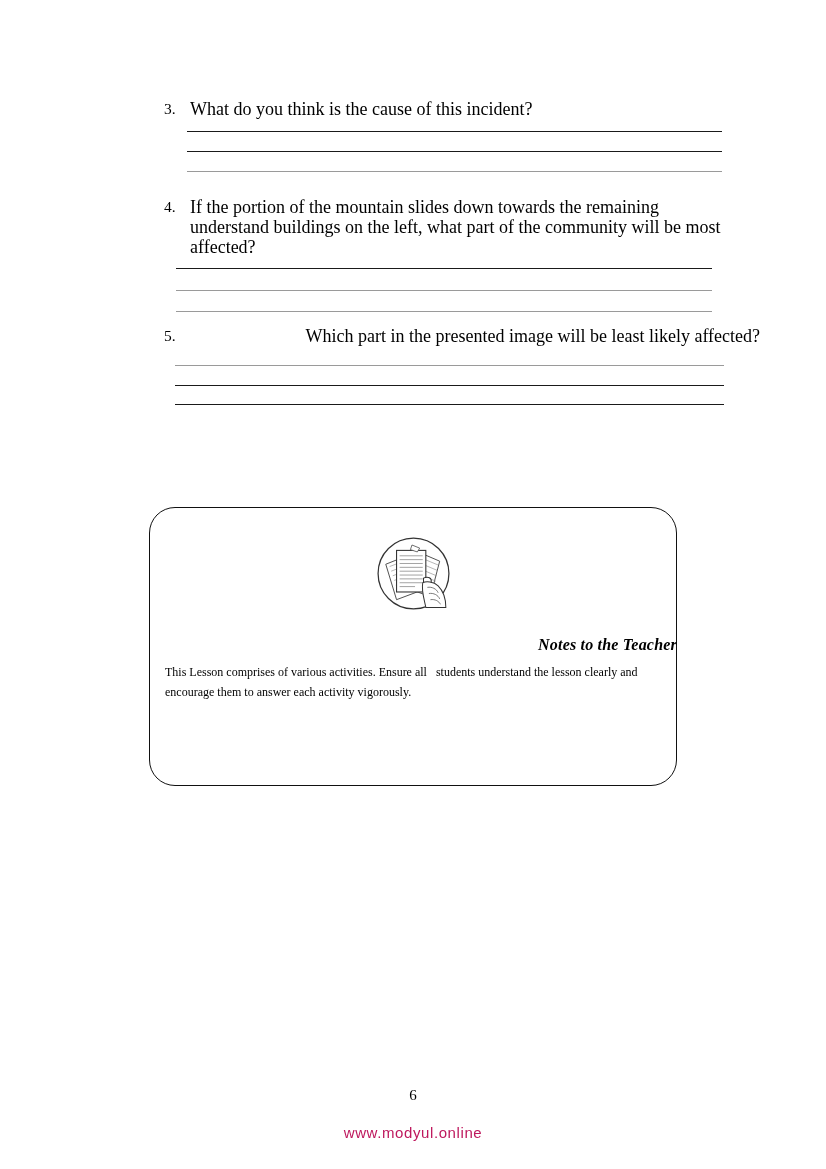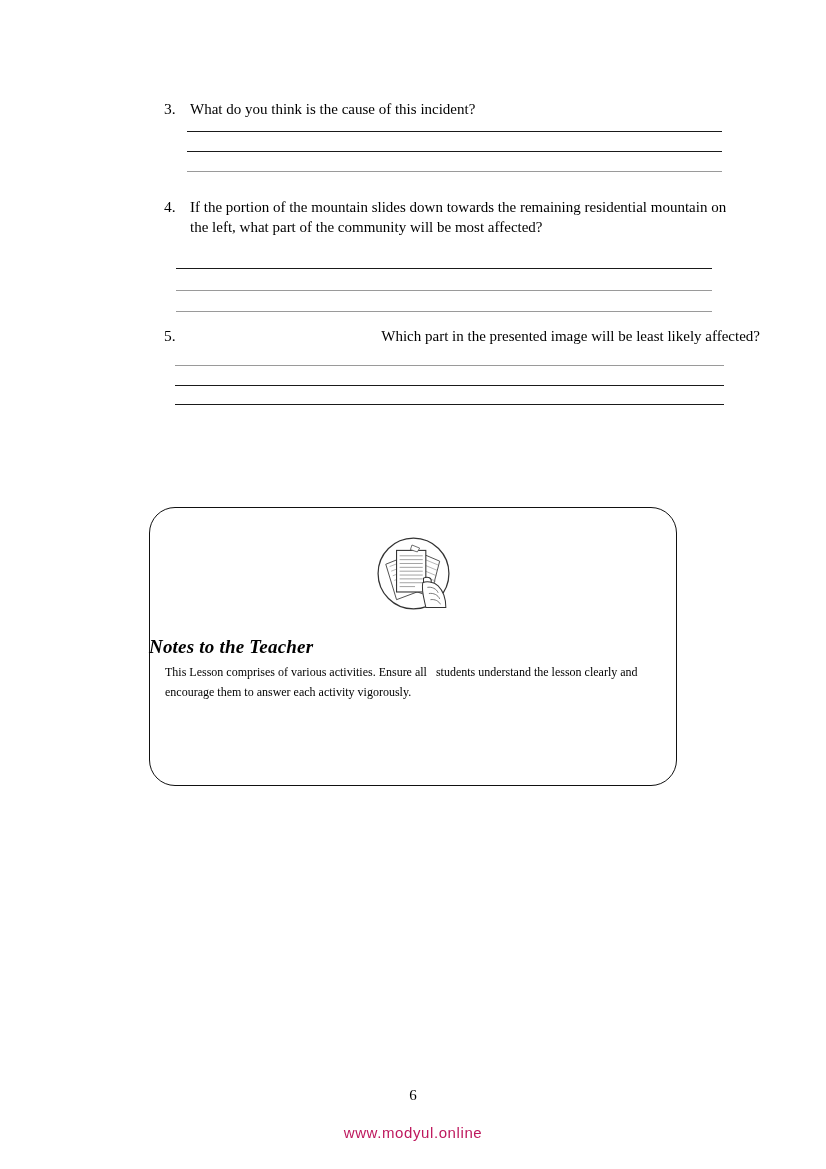--- a/index.html
+++ b/index.html
@@ -28,21 +28,21 @@
     display: flex;
     align-items: flex-start;
   }
   .qnum {
     flex: 0 0 auto;
     font-size: 15.5px;
     line-height: 20px;
     white-space: pre;
   }
   .qtext {
-    font-size: 15px;
+    font-size: 18px;
     line-height: 20px;
     white-space: pre-wrap;
   }
 
   #q3 { left: 164px; top: 99px; width: 600px; }
   #q3 .qnum { width: 26px; }
   #q3 .qtext { width: 560px; }
 
   #q4 { left: 164px; top: 197px; width: 575px; }
   #q4 .qnum { width: 26px; }
@@ -78,22 +78,22 @@
     left: 375px;
     top: 535px;
     width: 77px;
     height: 77px;
   }
   #notes-title {
     position: absolute;
     left: 149px;
     top: 636px;
     width: 528px;
-    text-align: left;
-    font-size: 19px;
+    text-align: right;
+    font-size: 16px;
     font-weight: bold;
     font-style: italic;
     letter-spacing: 0.2px;
   }
   #notes-body {
     position: absolute;
     left: 165px;
     top: 663px;
     width: 494px;
     font-size: 12px;
@@ -130,21 +130,21 @@
   <div class="qitem" id="q3">
     <span class="qnum">3.</span>
     <span class="qtext">What do you think is the cause of this incident?</span>
   </div>
   <div class="rule dark" style="left:187px; top:131px; width:535px;"></div>
   <div class="rule dark" style="left:187px; top:151px; width:535px;"></div>
   <div class="rule light" style="left:187px; top:171px; width:535px;"></div>
 
   <div class="qitem" id="q4">
     <span class="qnum">4.</span>
-    <span class="qtext">If the portion of the mountain slides down towards the remaining residential mountain on the left, what part of the community will be most affected?</span>
+    <span class="qtext">If the portion of the mountain slides down towards the remaining understand buildings on the left, what part of the community will be most affected?</span>
   </div>
   <div class="rule dark" style="left:176px; top:268px; width:536px;"></div>
   <div class="rule light" style="left:176px; top:290px; width:536px;"></div>
   <div class="rule light" style="left:176px; top:311px; width:536px;"></div>
 
   <div class="qitem" id="q5">
     <span class="qnum">5.</span>
     <span class="qtext">Which part in the presented image will be least likely affected?</span>
   </div>
   <div class="rule light" style="left:175px; top:365px; width:549px;"></div>

